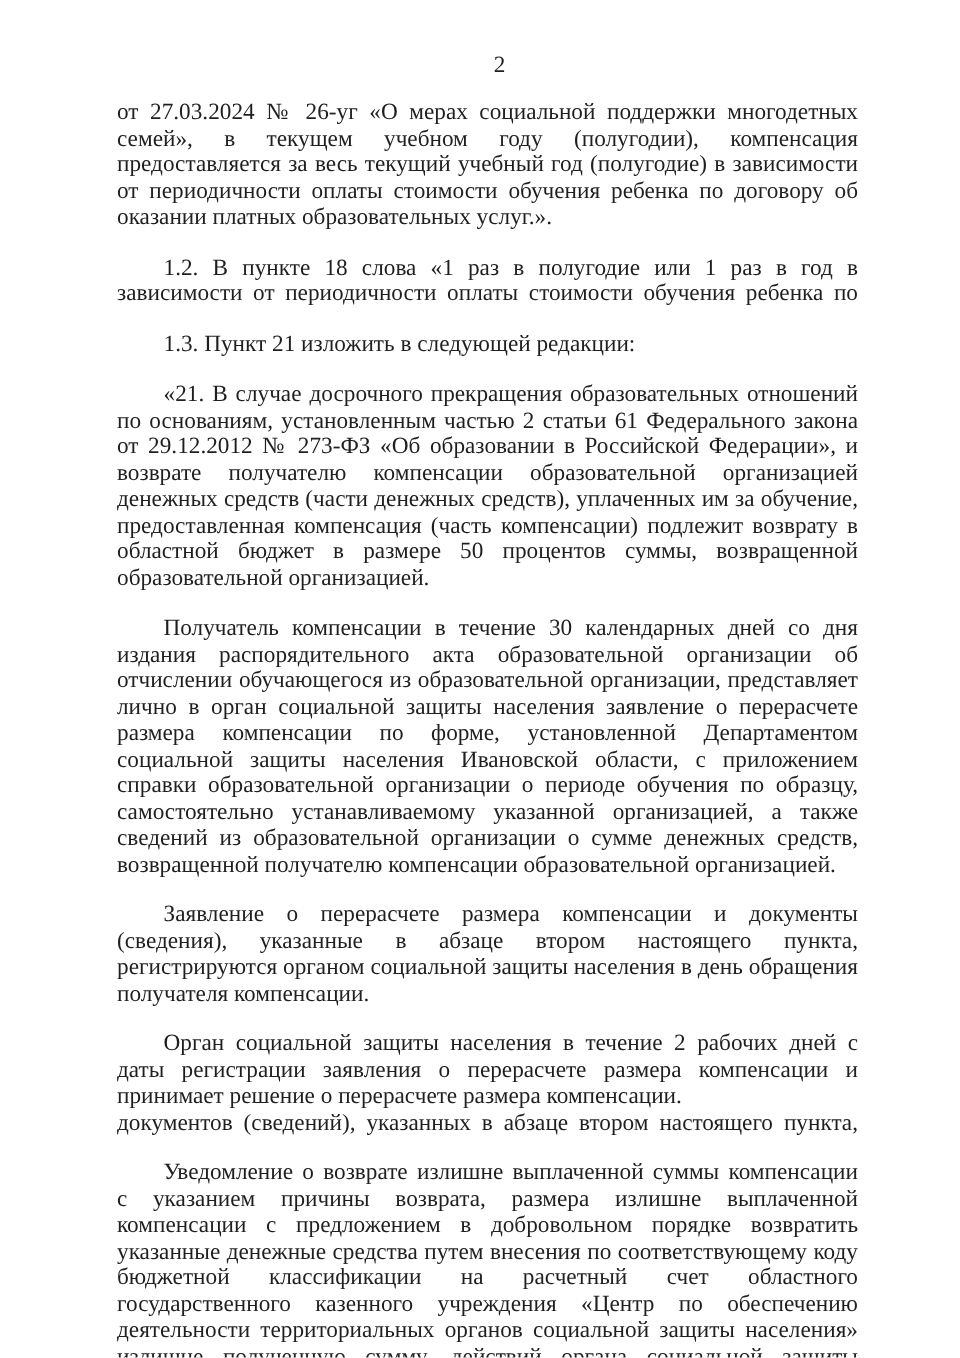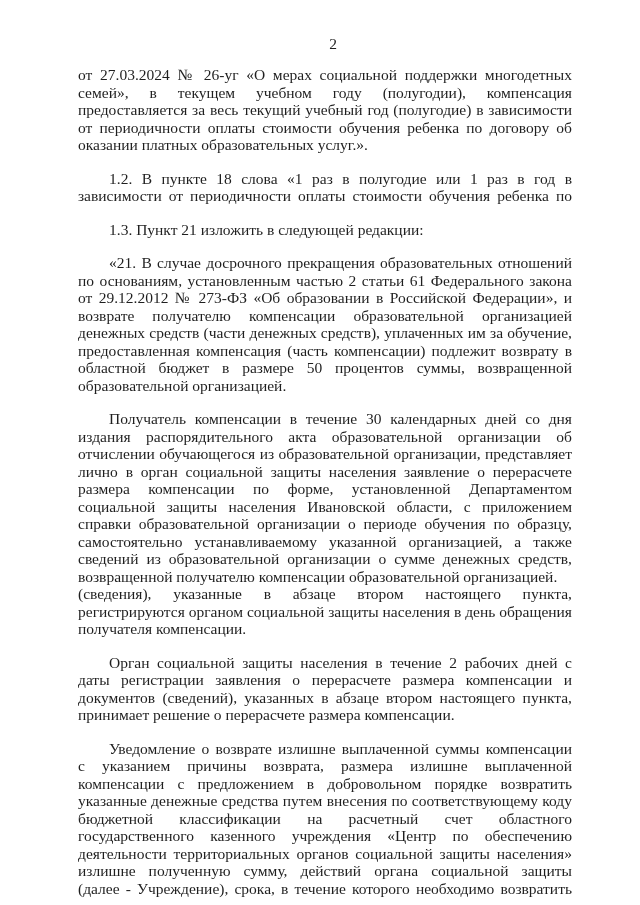--- a/index.html
+++ b/index.html
@@ -76,29 +76,30 @@
         <div class="line">отчислении обучающегося из образовательной организации, представляет</div>
         <div class="line">лично в орган социальной защиты населения заявление о перерасчете</div>
         <div class="line">размера компенсации по форме, установленной Департаментом</div>
         <div class="line">социальной защиты населения Ивановской области, с приложением</div>
         <div class="line">справки образовательной организации о периоде обучения по образцу,</div>
         <div class="line">самостоятельно устанавливаемому указанной организацией, а также</div>
         <div class="line">сведений из образовательной организации о сумме денежных средств,</div>
         <div class="line end">возвращенной получателю компенсации образовательной организацией.</div>
       </div>
       <div class="paragraph">
+        <div class="line indent">Заявление о перерасчете размера компенсации и документы</div>
         <div class="line">(сведения), указанные в абзаце втором настоящего пункта,</div>
         <div class="line">регистрируются органом социальной защиты населения в день обращения</div>
         <div class="line end">получателя компенсации.</div>
       </div>
       <div class="paragraph">
         <div class="line indent">Орган социальной защиты населения в течение 2 рабочих дней с</div>
         <div class="line">даты регистрации заявления о перерасчете размера компенсации и</div>
+        <div class="line end">принимает решение о перерасчете размера компенсации.</div>
         <div class="line">документов (сведений), указанных в абзаце втором настоящего пункта,</div>
-        <div class="line end">принимает решение о перерасчете размера компенсации.</div>
       </div>
       <div class="paragraph">
         <div class="line indent">Уведомление о возврате излишне выплаченной суммы компенсации</div>
         <div class="line">с указанием причины возврата, размера излишне выплаченной</div>
         <div class="line">компенсации с предложением в добровольном порядке возвратить</div>
         <div class="line">указанные денежные средства путем внесения по соответствующему коду</div>
         <div class="line">бюджетной классификации на расчетный счет областного</div>
         <div class="line">государственного казенного учреждения «Центр по обеспечению</div>
         <div class="line">деятельности территориальных органов социальной защиты населения»</div>
         <div class="line">излишне полученную сумму, действий органа социальной защиты</div>

